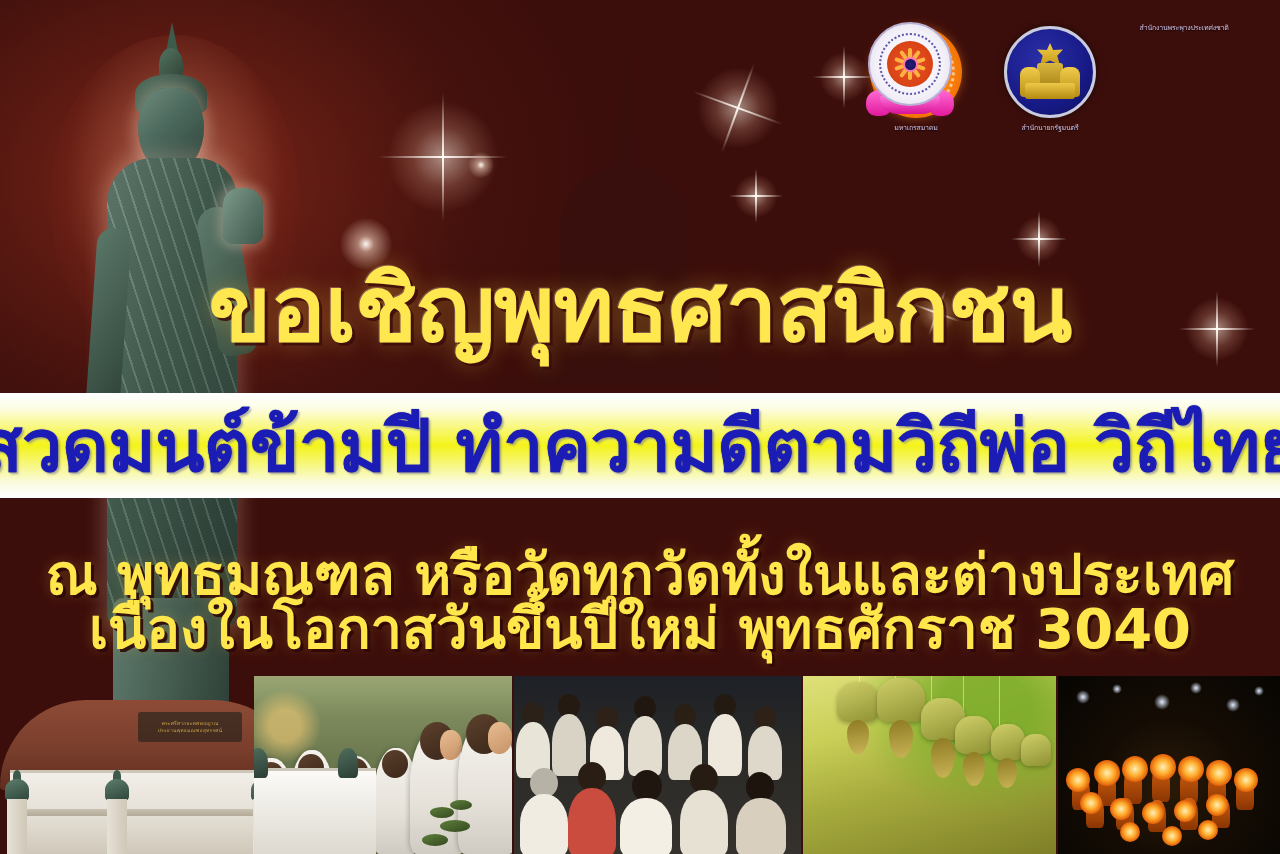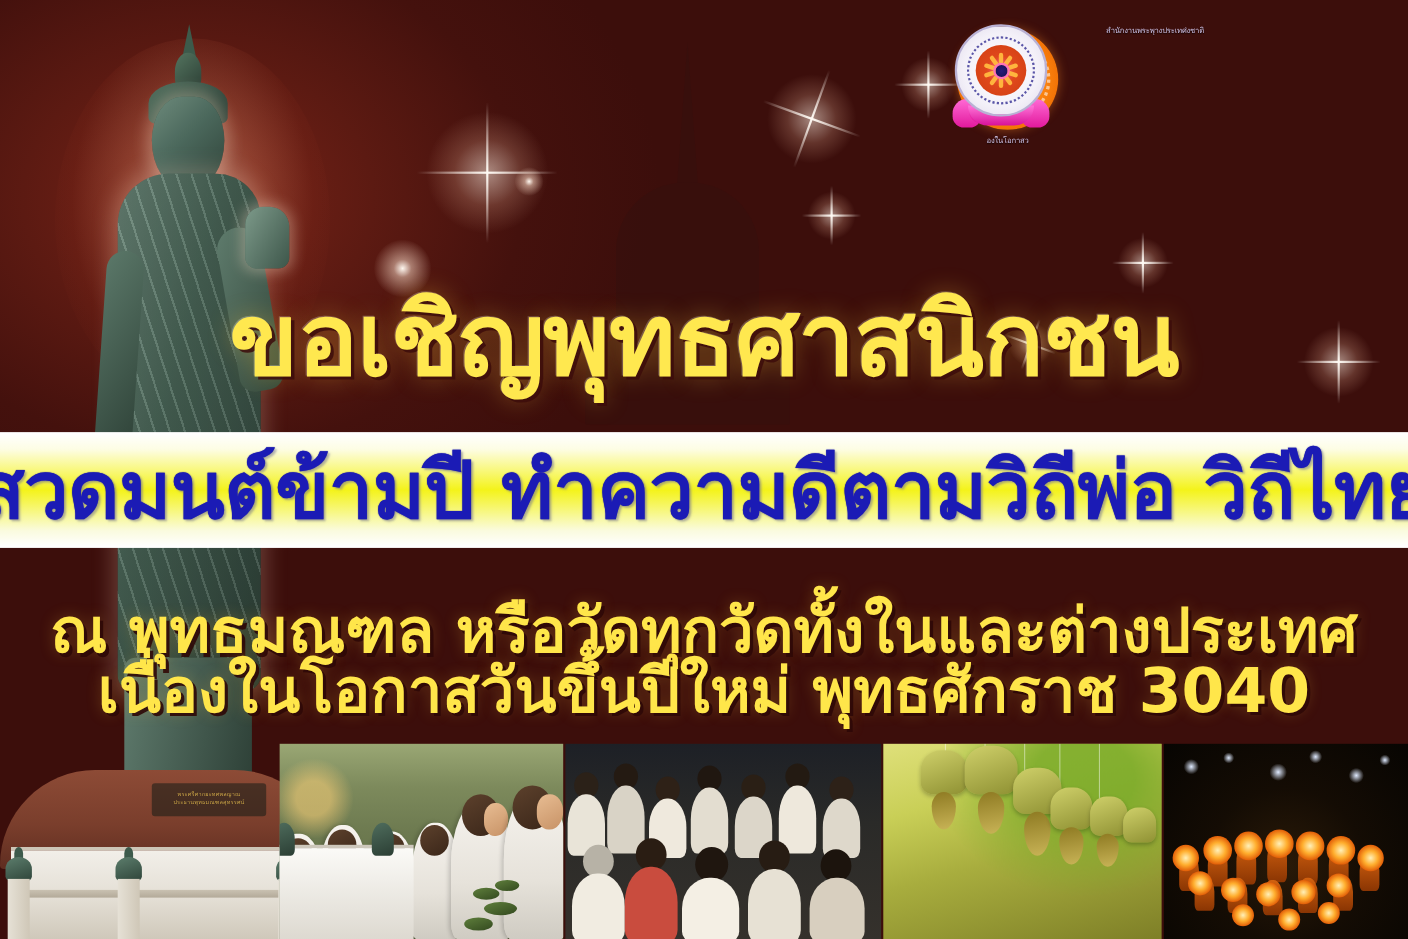--- a/index.html
+++ b/index.html
@@ -494,23 +494,35 @@
             <i style="transform:rotate(150deg)"></i>
           <i style="transform:rotate(180deg)"></i>
             <i style="transform:rotate(210deg)"></i>
           <i style="transform:rotate(240deg)"></i>
             <i style="transform:rotate(270deg)"></i>
           <i style="transform:rotate(300deg)"></i>
             <i style="transform:rotate(330deg)"></i>
         </div>
         <div class="hub"></div>
       </div>
-      <div class="logo-cap">องในโอกาสว</div>
-    </div>
-
+      <div class="logo-cap">มหาเถรสมาคม</div>
+    </div>
+
+    <div class="logo">
+      <div class="logo-mark">
+        <div class="seal-blue">
+          <div class="crown"></div>
+          <div class="pedi"></div>
+          <div class="lion l"></div>
+          <div class="lion r"></div>
+          <div class="tray"></div>
+        </div>
+      </div>
+      <div class="logo-cap">สำนักนายกรัฐมนตรี</div>
+    </div>
 
     <div class="logo">
       <div class="logo-mark wheel-lotus">
         <div class="lotus">
           <div class="petal" style="left:0;"></div>
           <div class="petal" style="left:15px;bottom:4px;"></div>
           <div class="petal" style="left:31px;bottom:7px;"></div>
           <div class="petal" style="left:47px;bottom:4px;"></div>
           <div class="petal" style="left:62px;"></div>
           <div class="base"></div>

